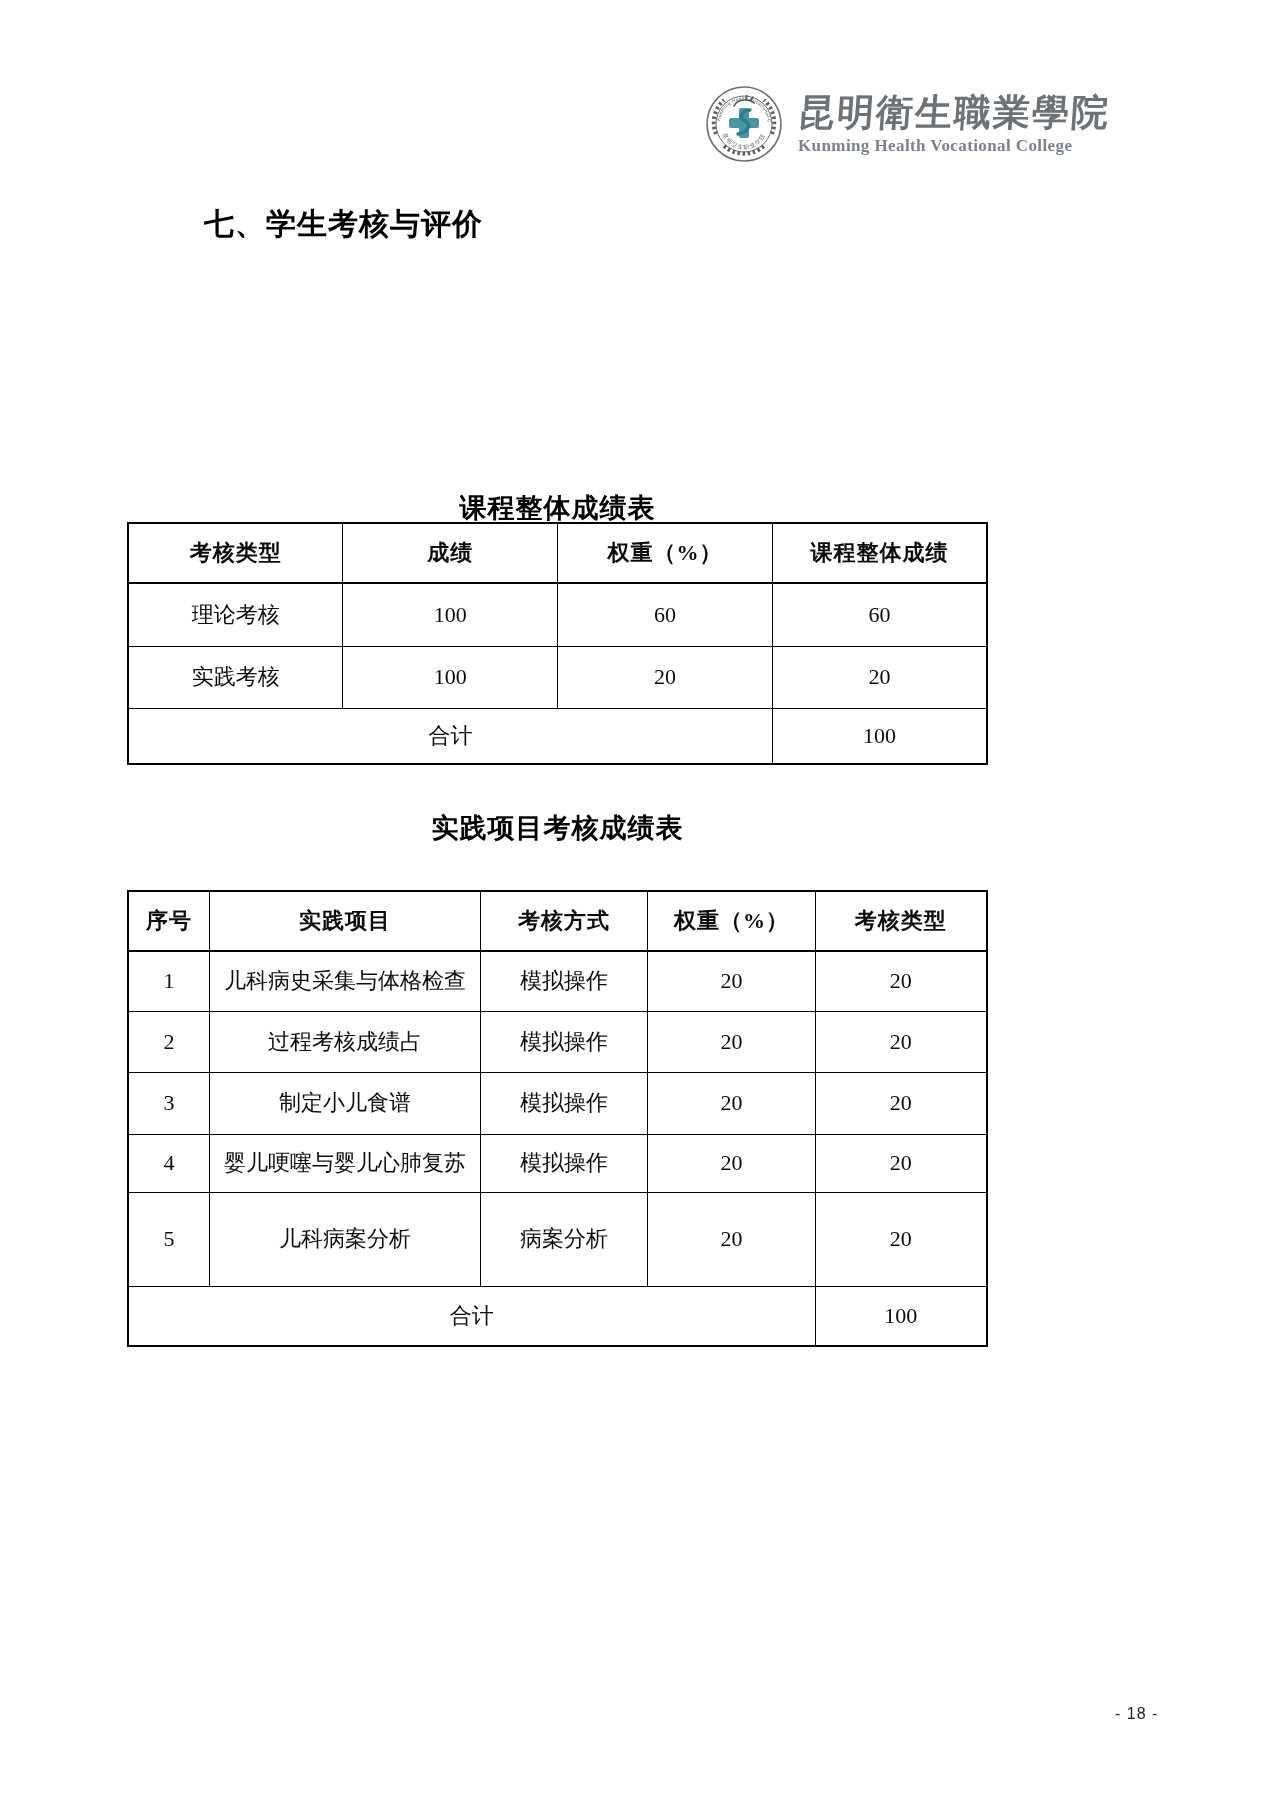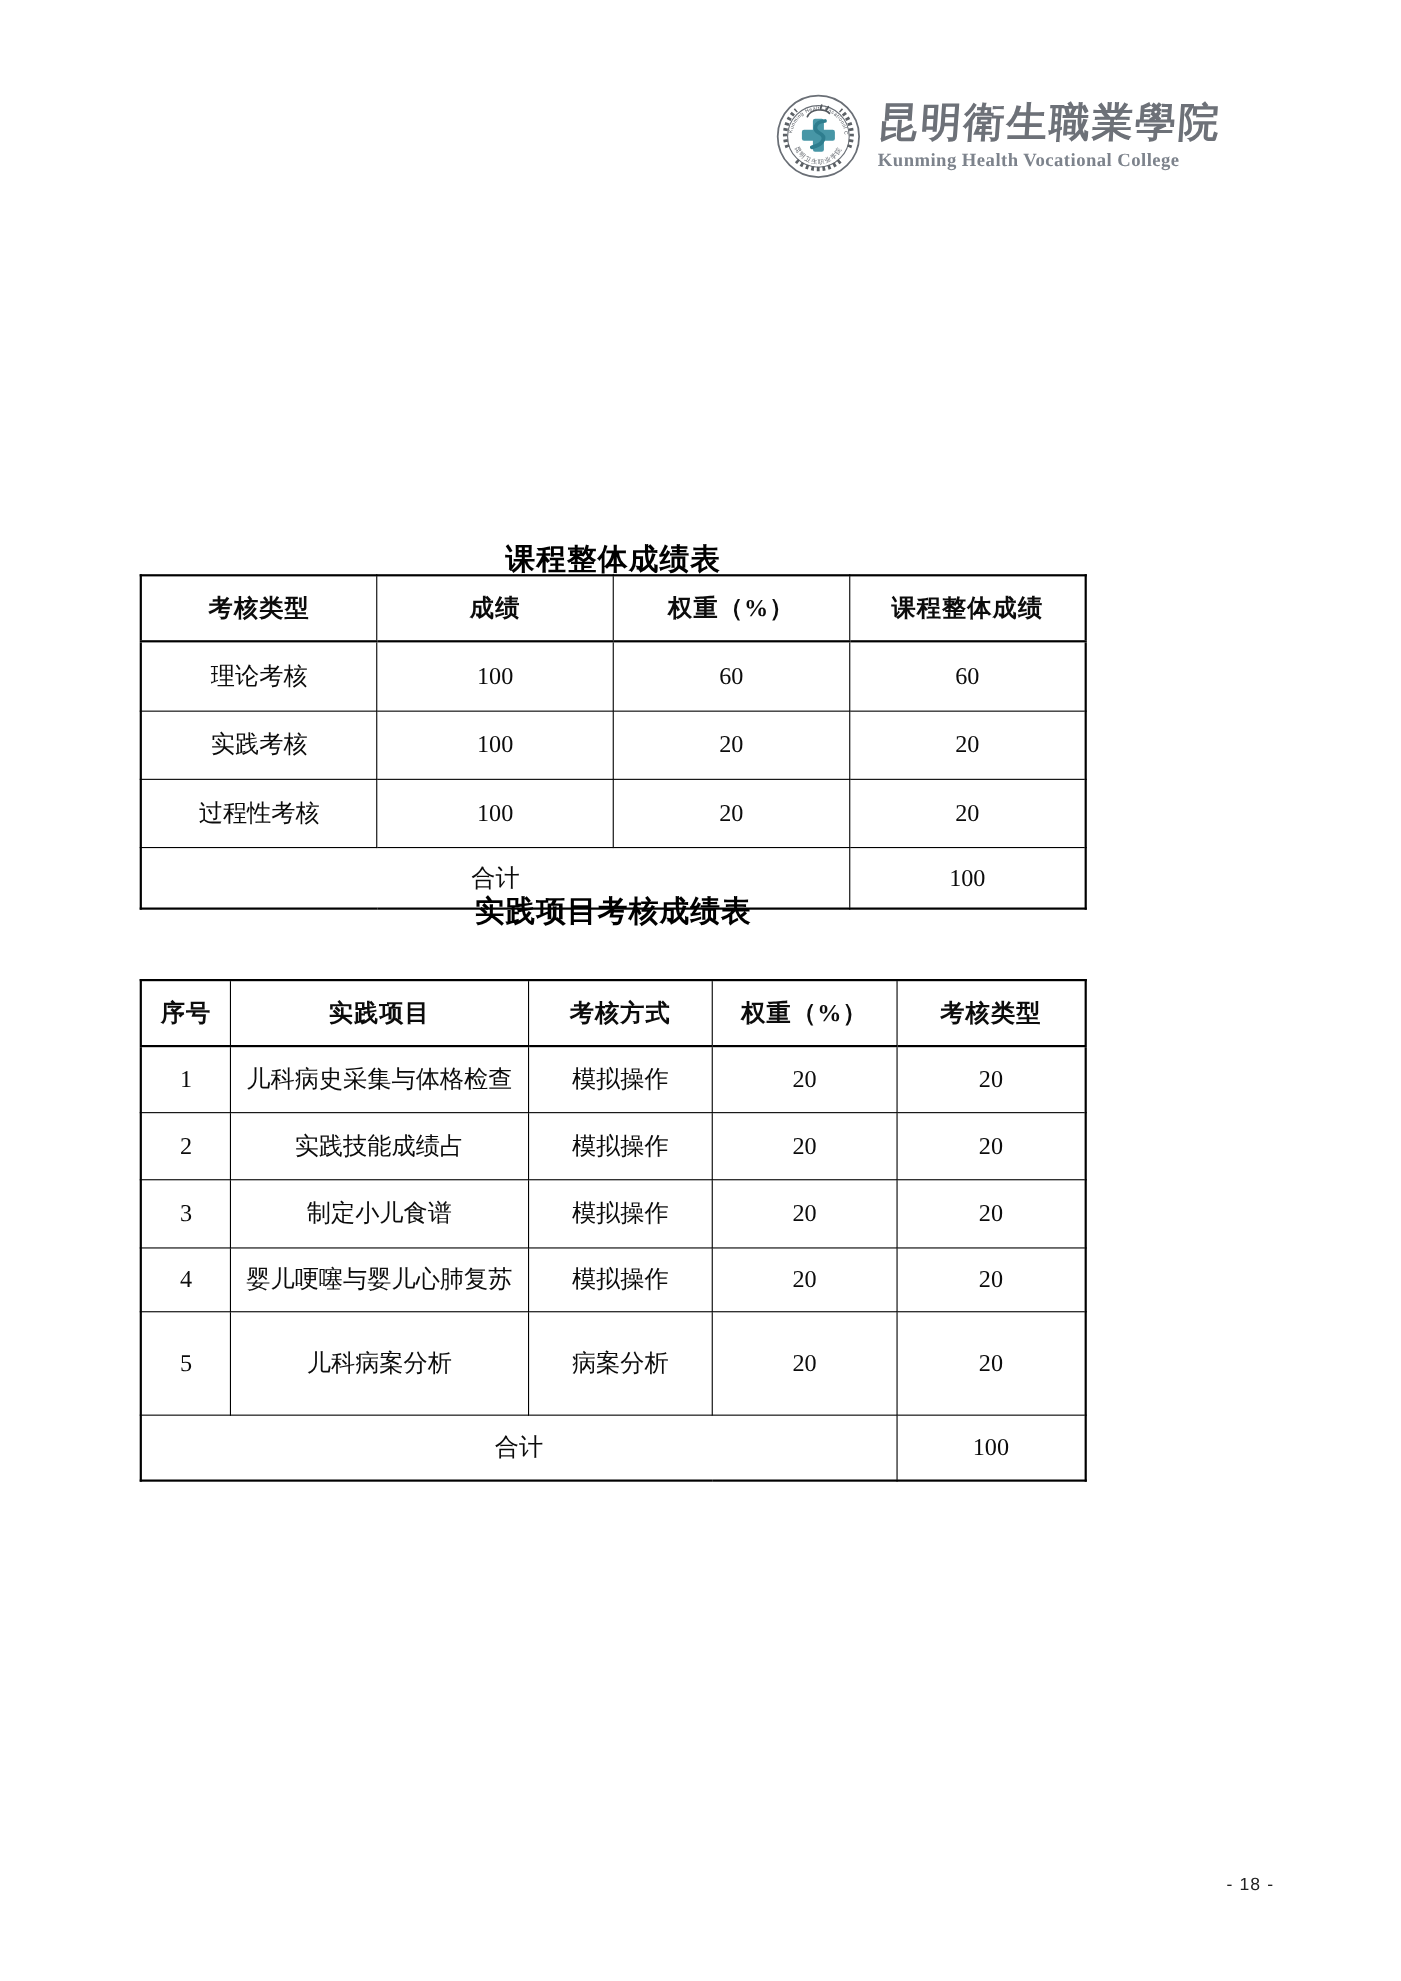--- a/index.html
+++ b/index.html
@@ -102,20 +102,21 @@
       <path d="M 46,26 C 36,27 35,34 41,37 C 47,40 46,47 34,50" fill="none" stroke="#2e7d8e" stroke-width="3.4" stroke-linecap="round"></path>
 
       <path d="M 30,22 C 33,15 45,14 50,19 M 47,16 l 2,-3 M 42,14.5 l 1,-3" fill="none" stroke="#555a60" stroke-width="1.6" stroke-linecap="round"></path>
     </svg>
     <div class="logo-text">
       <div class="calligraphy">昆明衛生職業學院</div>
       <div class="english">Kunming Health Vocational College</div>
     </div>
   </div>
 
+  <div class="heading">七、学生考核与评价</div>
 
 
   <div class="table-title" id="title-1">课程整体成绩表</div>
   <table class="grade" id="table-1">
     <colgroup>
         <col>
         <col>
         <col>
         <col>
       </colgroup>
@@ -127,26 +128,20 @@
       <th>课程整体成绩</th>
     </tr>
     <tr style="height:63px">
       <td>理论考核</td>
       <td>100</td>
       <td>60</td>
       <td>60</td>
     </tr>
     <tr style="height:62px">
       <td>实践考核</td>
-      <td>100</td>
-      <td>20</td>
-      <td>20</td>
-    </tr>
-    <tr style="height:62px">
-      <td>过程性考核</td>
       <td>100</td>
       <td>20</td>
       <td>20</td>
     </tr>
     <tr style="height:55px">
       <td colspan="3">合计</td>
       <td>100</td>
     </tr>
   </tbody>
     </table>
@@ -170,21 +165,21 @@
     </tr>
     <tr style="height:60px">
       <td>1</td>
       <td>儿科病史采集与体格检查</td>
       <td>模拟操作</td>
       <td>20</td>
       <td>20</td>
     </tr>
     <tr style="height:61px">
       <td>2</td>
-      <td>实践技能成绩占</td>
+      <td>过程考核成绩占</td>
       <td>模拟操作</td>
       <td>20</td>
       <td>20</td>
     </tr>
     <tr style="height:62px">
       <td>3</td>
       <td>制定小儿食谱</td>
       <td>模拟操作</td>
       <td>20</td>
       <td>20</td>

